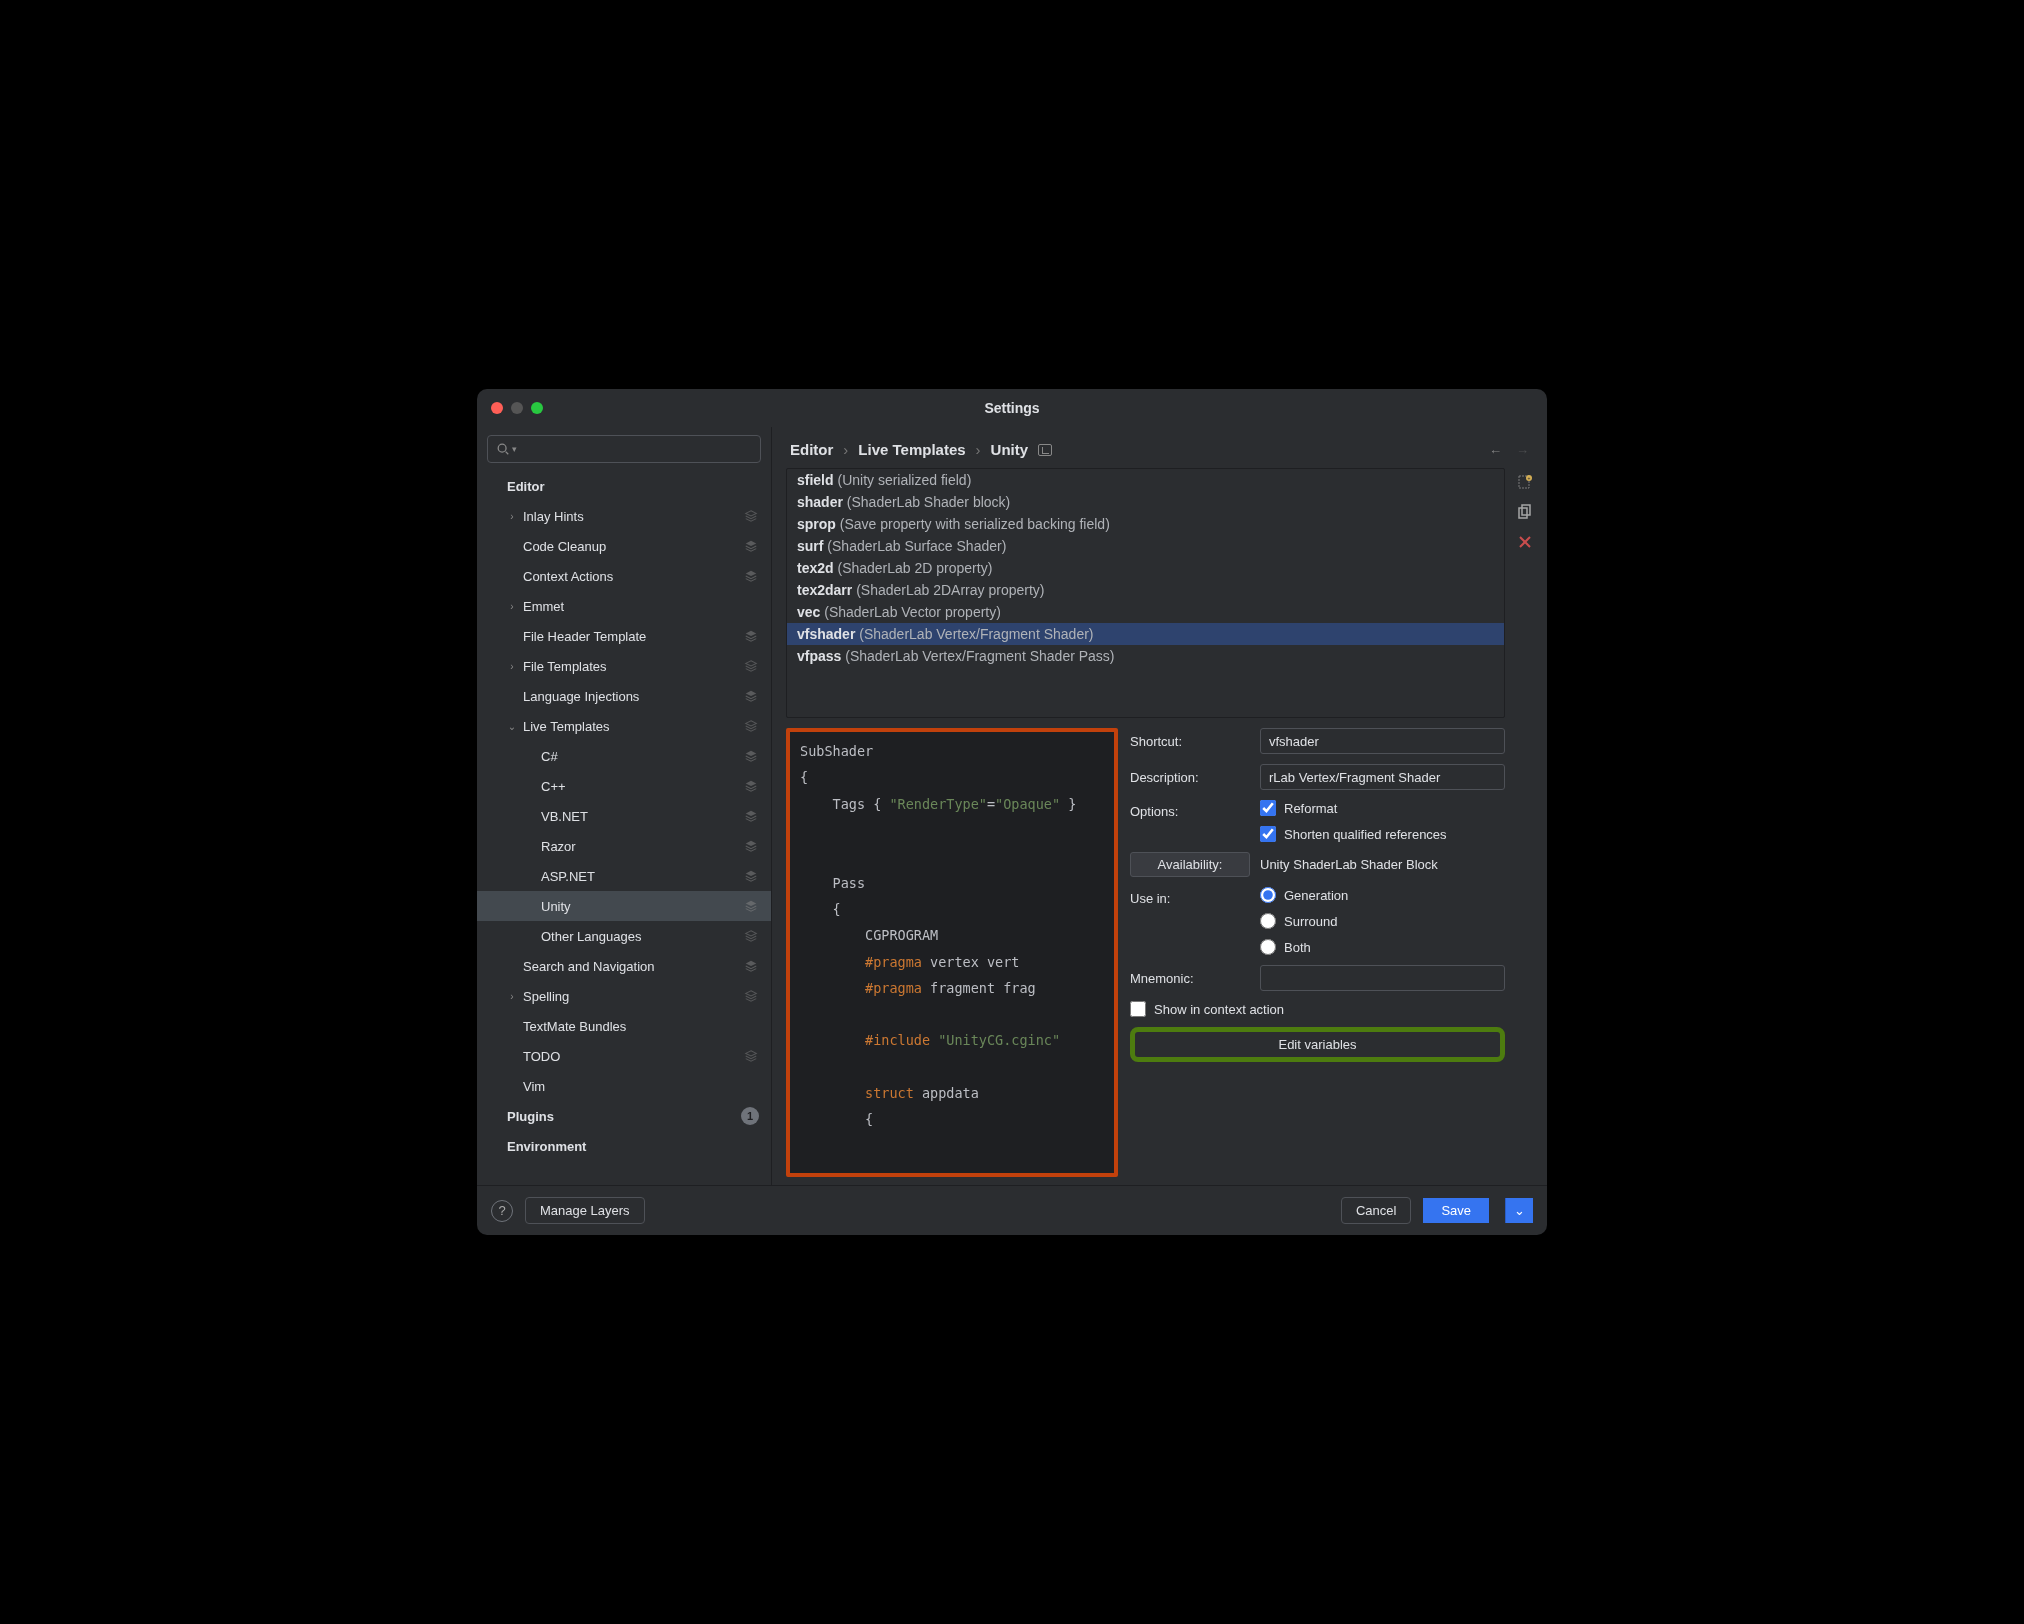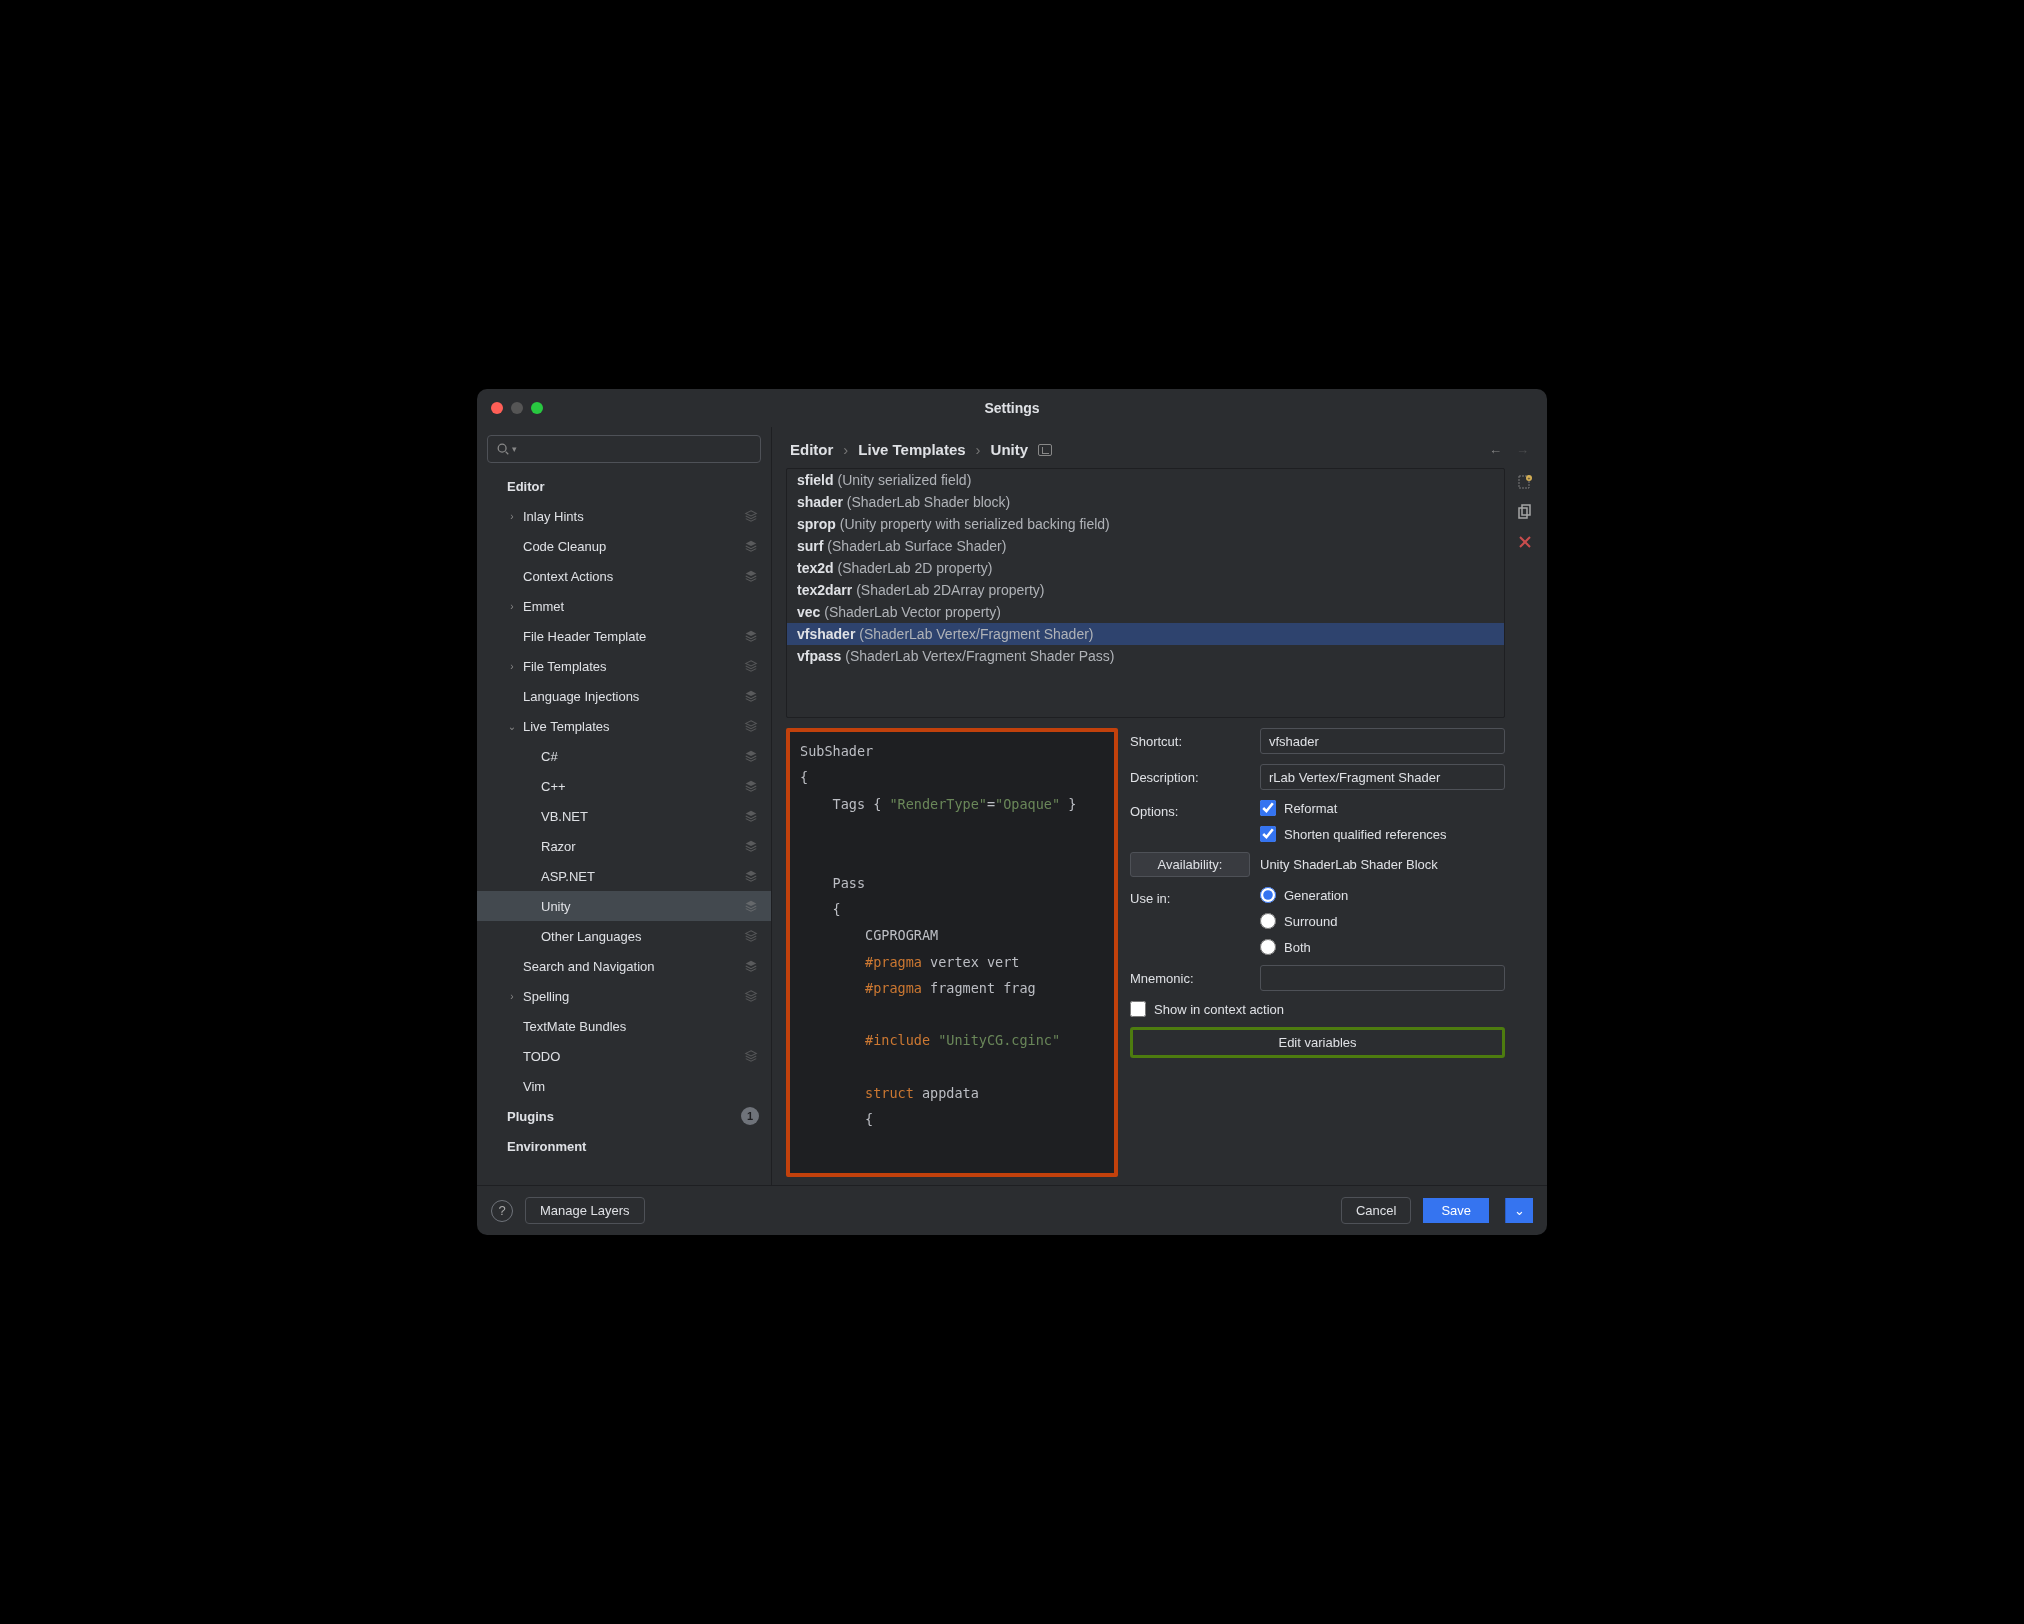--- a/index.html
+++ b/index.html
@@ -196,22 +196,22 @@
     }
     .opts-col { display: flex; flex-direction: column; gap: 10px; flex: 1; }
     .btn-small {
       background: #393b40; border: 1px solid #4e5157; color: #dfe1e5;
       border-radius: 3px; padding: 4px 12px; font-size: 13px; cursor: pointer;
     }
     .radio-col { display: flex; flex-direction: column; gap: 10px; flex: 1; }
     .radio-row { display: flex; align-items: center; gap: 8px; color: #dfe1e5; }
     .radio-row input[type=radio] { width: 16px; height: 16px; accent-color: #3574f0; cursor: pointer; }
     .full-btn {
-      width: 100%; background: #2b2d30; border: 3px solid #4d7c0f; color: #dfe1e5;
-      border-radius: 3px; padding: 5px; font-size: 13px; cursor: pointer;
+      width: 100%; background: #2b2d30; border: 5px solid #4d7c0f; color: #dfe1e5;
+      border-radius: 8px; padding: 5px; font-size: 13px; cursor: pointer;
     }
     .right-toolbar {
       width: 28px;
       display: flex;
       flex-direction: column;
       gap: 14px;
       align-items: center;
       padding-top: 6px;
     }
     .right-toolbar .ico { width: 16px; height: 16px; cursor: pointer; opacity: 0.85; }
@@ -477,21 +477,21 @@
           <span>←</span>
           <span class="disabled">→</span>
         </div>
       </div>
 
       <div class="content-scroll">
         <div class="content-inner">
           <div class="template-list" id="template-list">
               <div class="template-row"><span class="name">sfield</span> <span class="desc">(Unity serialized field)</span></div>
               <div class="template-row"><span class="name">shader</span> <span class="desc">(ShaderLab Shader block)</span></div>
-              <div class="template-row"><span class="name">sprop</span> <span class="desc">(Unity property with serialized backing field)</span></div>
+              <div class="template-row"><span class="name">sprop</span> <span class="desc">(Save property with serialized backing field)</span></div>
               <div class="template-row"><span class="name">surf</span> <span class="desc">(ShaderLab Surface Shader)</span></div>
               <div class="template-row"><span class="name">tex2d</span> <span class="desc">(ShaderLab 2D property)</span></div>
               <div class="template-row"><span class="name">tex2darr</span> <span class="desc">(ShaderLab 2DArray property)</span></div>
               <div class="template-row"><span class="name">vec</span> <span class="desc">(ShaderLab Vector property)</span></div>
               <div class="template-row selected"><span class="name">vfshader</span> <span class="desc">(ShaderLab Vertex/Fragment Shader)</span></div>
               <div class="template-row"><span class="name">vfpass</span> <span class="desc">(ShaderLab Vertex/Fragment Shader Pass)</span></div>
             </div>
 
           <div class="detail-panel">
             <div class="code-box" id="code-box">SubShader

